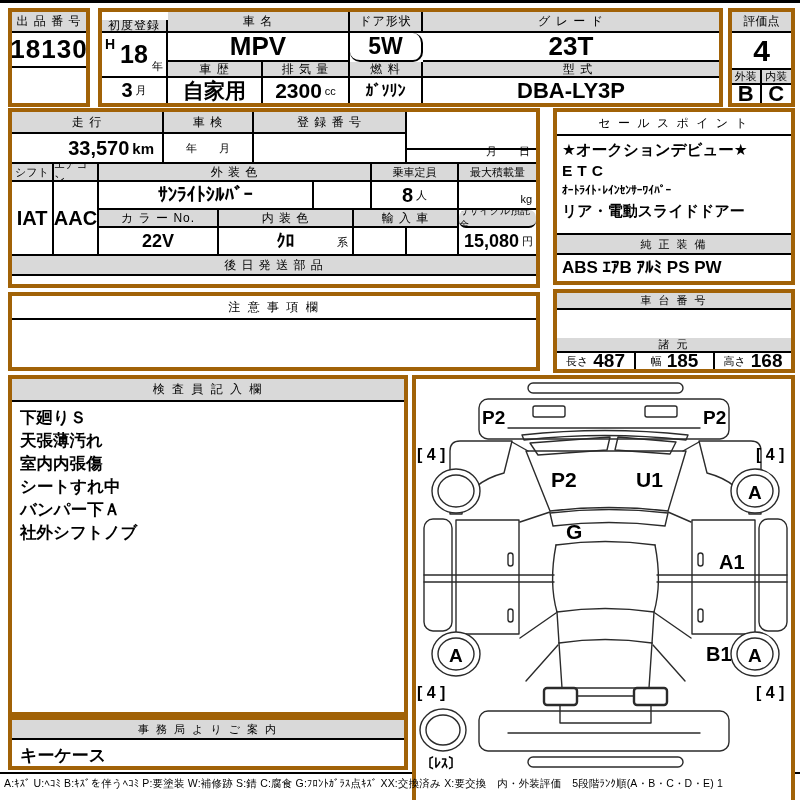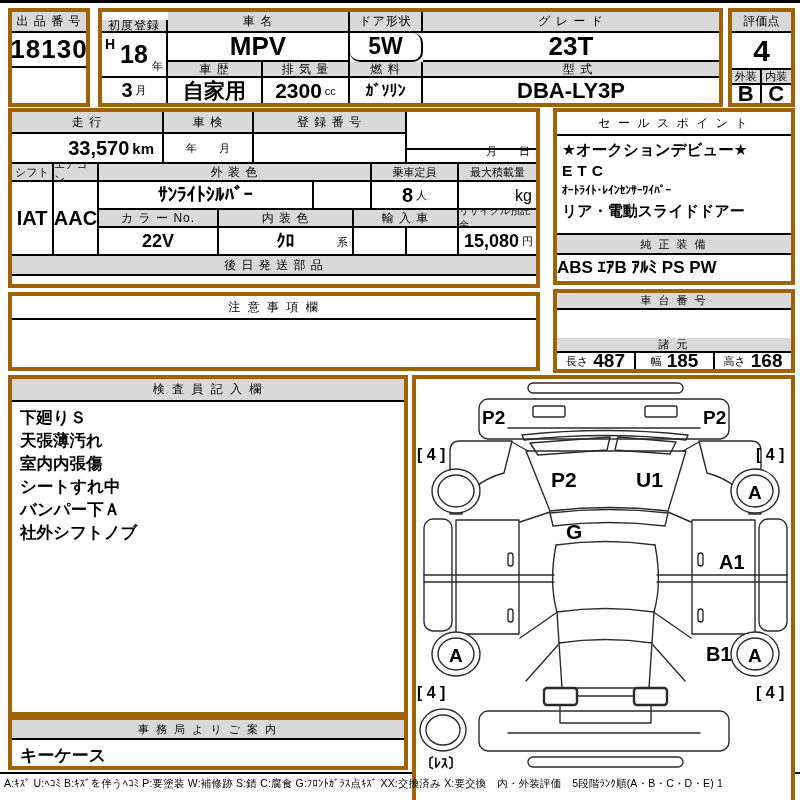--- a/index.html
+++ b/index.html
@@ -49,21 +49,21 @@
   .era{font-size:14px;font-weight:bold;position:absolute;left:3px;top:3px;}
   .yr{font-size:25px;font-weight:bold;}
   .suf-br{position:absolute;right:3px;bottom:2px;font-size:11px;font-weight:normal;}
   .suffix-abs{position:absolute;right:4px;bottom:4px;font-size:11px;font-weight:normal;}
   .sales-lines{flex:1;padding:3px 5px;}
   .sl1{font-size:15.5px;font-weight:bold;line-height:21px;}
   .sl2{font-size:15.5px;font-weight:bold;line-height:21px;letter-spacing:5px;}
   .sl3{font-size:11.5px;font-weight:bold;line-height:19px;}
   .sl4{font-size:15px;font-weight:bold;line-height:21px;}
   .equipHd{height:18px;border-top:2px solid #000;border-bottom:2px solid #000;background:#d9d9d9;display:flex;align-items:center;justify-content:center;font-size:11px;letter-spacing:2px;}
-  .equipVal{height:26px;display:flex;align-items:center;font-size:17px;font-weight:bold;}
+  .equipVal{height:26px;display:flex;align-items:center;padding-left:5px;font-size:17px;font-weight:bold;}
   .notes{padding:4px 8px;font-size:16.5px;font-weight:bold;line-height:23px;}
   .dimlbl{font-size:11px;font-weight:normal;margin-right:5px;}
   .dimval{font-size:19px;font-weight:bold;}
   svg text{font-family:"Liberation Sans","DejaVu Sans",sans-serif;font-weight:bold;fill:#000;}
   .s{fill:none;stroke:#2b2b2b;stroke-width:1.4;stroke-linejoin:round;stroke-linecap:round;}
   .sw{fill:#fff;stroke:#2b2b2b;stroke-width:1.4;}
   .s2{fill:none;stroke:#2b2b2b;stroke-width:2.4;stroke-linejoin:round;}
 </style>
 </head>
 <body>
@@ -144,26 +144,26 @@
     <div class="c hd bb" style="grid-column:11;grid-row:3;font-size:11px;letter-spacing:0;">最大積載量</div>
 
     <div class="c v br bb" style="grid-column:1;grid-row:4/7;font-size:20px;">IAT</div>
     <div class="c v br bb" style="grid-column:2;grid-row:4/7;font-size:20px;">AAC</div>
     <div class="c v br bb" style="grid-column:3/7;grid-row:4;font-size:19px;">ｻﾝﾗｲﾄｼﾙﾊﾞｰ</div>
     <div class="c br bb" style="grid-column:7/9;grid-row:4;"></div>
     <div class="c v br bb" style="grid-column:9/11;grid-row:4;font-size:20px;">
       <span>8</span>
         <span class="unit">人</span>
     </div>
-    <div class="c bb right bottom" style="grid-column:11;grid-row:4;font-size:16px;padding:0 4px 3px 0;">kg</div>
+    <div class="c bb right bottom" style="grid-column:11;grid-row:4;font-size:11px;padding:0 4px 3px 0;">kg</div>
 
     <div class="c hd br bb" style="grid-column:3/5;grid-row:5;">カ ラ ー No.</div>
     <div class="c hd br bb" style="grid-column:5/8;grid-row:5;">内 装 色</div>
     <div class="c hd br bb" style="grid-column:8/11;grid-row:5;">輸 入 車</div>
-    <div class="c hd bb" style="grid-column:11;grid-row:5;font-size:10px;letter-spacing:0;">リサイクル預託金</div>
+    <div class="c hd bb" style="grid-column:11;grid-row:5;font-size:10px;letter-spacing:0;border-radius:7px;">リサイクル預託金</div>
 
     <div class="c v br bb" style="grid-column:3/5;grid-row:6;font-size:18px;">22V</div>
     <div class="c v br bb" style="grid-column:5/8;grid-row:6;font-size:18px;">
       <span>ｸﾛ</span>
       <span class="suffix-abs">系</span>
     </div>
     <div class="c br bb" style="grid-column:8/10;grid-row:6;"></div>
     <div class="c br bb" style="grid-column:10;grid-row:6;"></div>
     <div class="c v bb right" style="grid-column:11;grid-row:6;font-size:18px;padding-right:3px;">
       <span>15,080</span>

